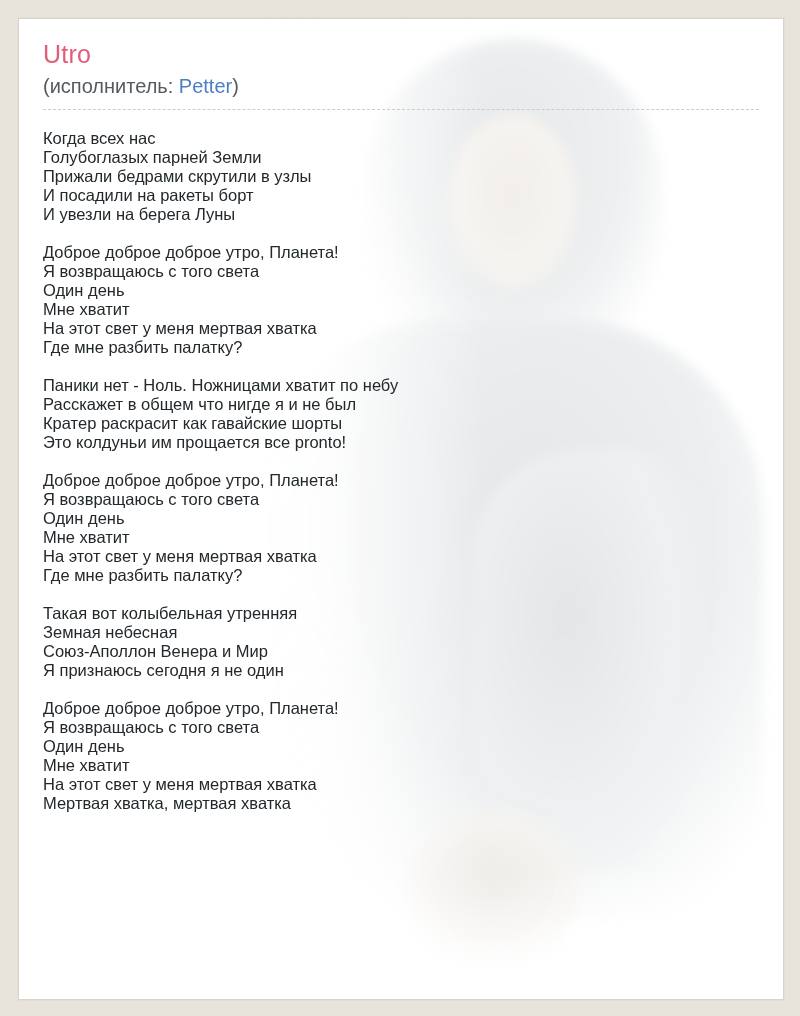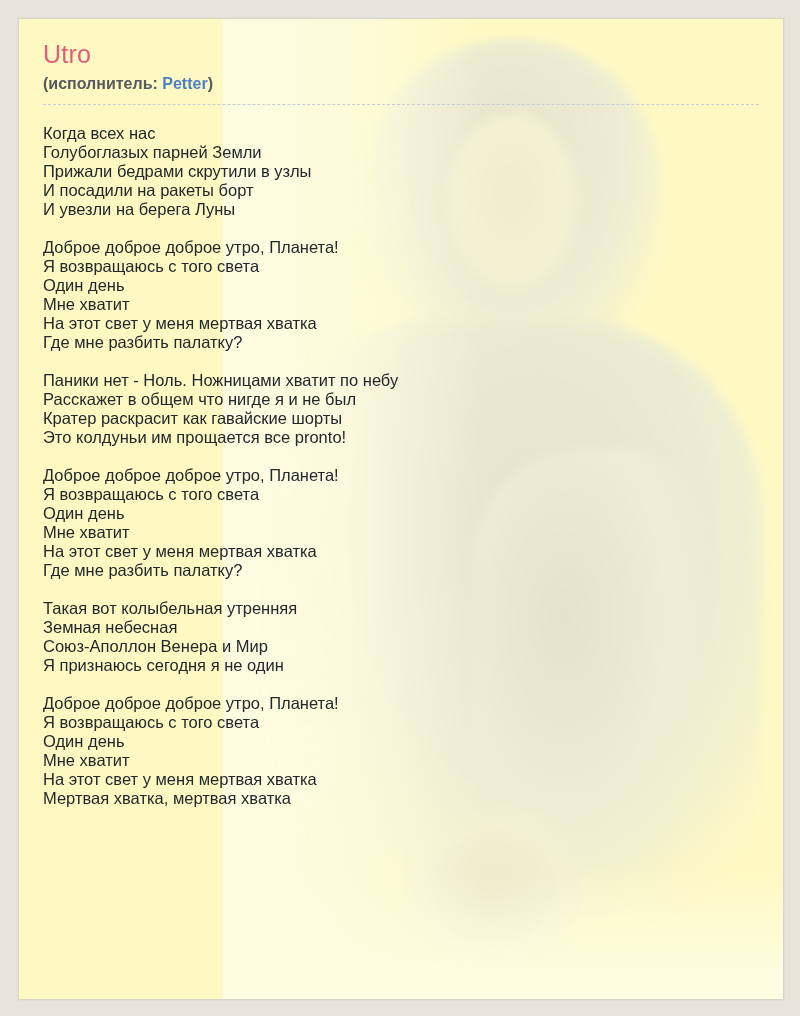--- a/index.html
+++ b/index.html
@@ -12,21 +12,21 @@
     background: #e8e4dc;
     font-family: "Liberation Sans", sans-serif;
     overflow: hidden;
   }
   .page-frame {
     position: absolute;
     left: 18px;
     top: 18px;
     width: 764px;
     height: 980px;
-    background: #fef9c3;
+    background: #ffffff;
     border: 1px solid #d8d4cc;
     box-shadow: 0 0 0 1px rgba(0,0,0,0.02);
     overflow: hidden;
   }
   
   .bg-photo {
     position: absolute;
     right: 0;
     top: 0;
     width: 560px;
@@ -106,26 +106,25 @@
   }
   .song-title {
     font-size: 25px;
     color: #e35d7a;
     font-weight: normal;
     line-height: 1.1;
     margin: 0 0 6px 0;
     letter-spacing: 0.2px;
   }
   .artist-line {
-    font-size: 16px;
+    font-size: 20px;
     color: #555a5e;
     padding-bottom: 11px;
     border-bottom: 1px dashed #c7cdd2;
     margin-bottom: 19px;
-    font-weight: bold;
   }
   .artist-link {
     color: #4a7fc1;
     text-decoration: none;
   }
   .lyrics {
     font-size: 16.5px;
     line-height: 19px;
     color: #22282c;
     white-space: pre-wrap;

